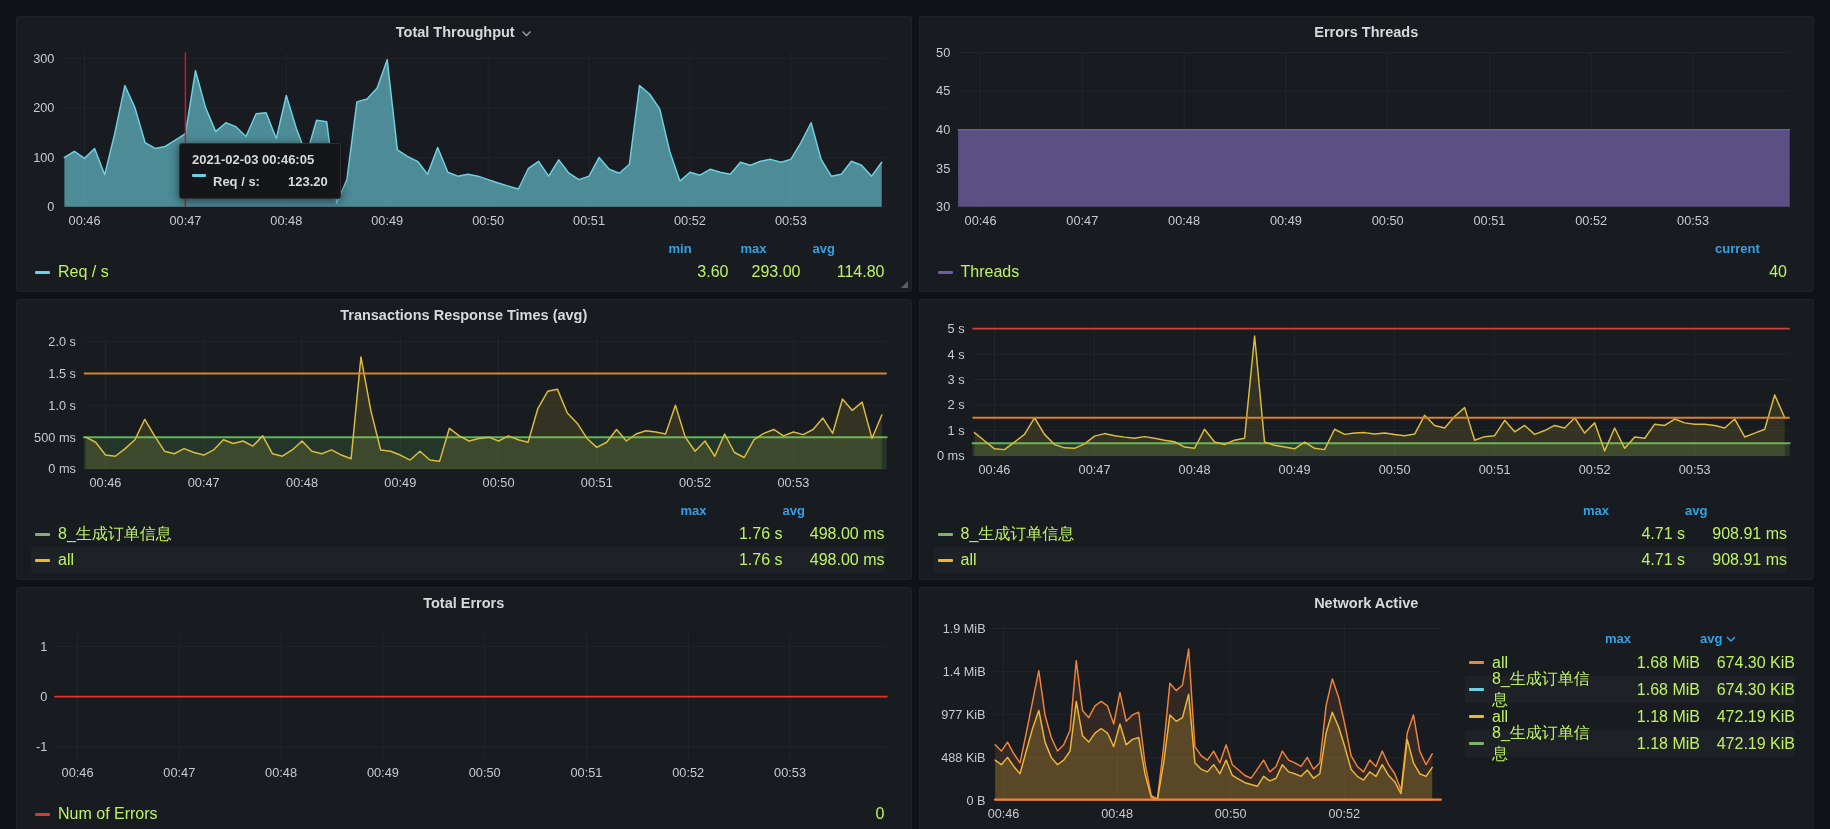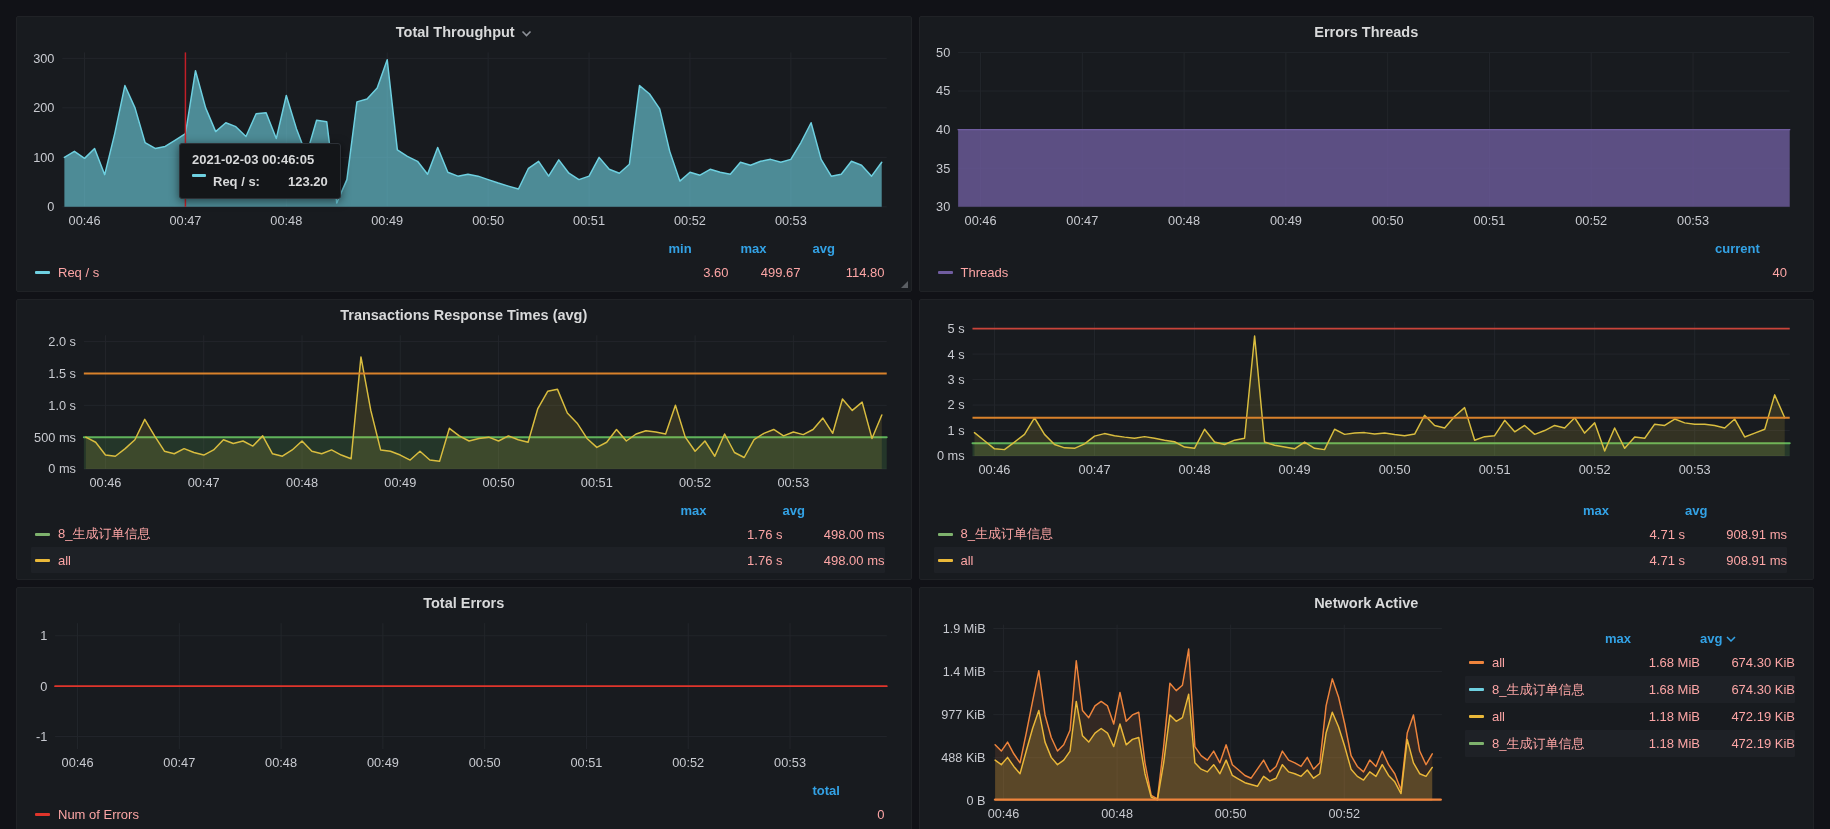--- a/index.html
+++ b/index.html
@@ -17,21 +17,21 @@
   .chart-wrap svg.chart { position:absolute; left:0; top:0; width:100%; height:100%;
     font-family:inherit; }
   .p-body { flex:1; display:flex; min-height:0; }
 
   
   .legend { flex:none; padding:6px 26px 6px 14px; }
   .legend-bottom { }
   .lg-head { display:flex; align-items:center; justify-content:flex-end;
     color:#33a2e5; font-weight:700; font-size:13px; height:21px; }
   .lg-head .lg-col { display:flex; align-items:center; gap:4px; cursor:pointer; }
-  .lg-row { display:flex; align-items:center; height:26px; font-size:13px; color:#fca5a5;
+  .lg-row { display:flex; align-items:center; height:26px; font-size:16px; color:#bef264;
     padding-left:4px; border-radius:1px;justify-content:center; }
   .lg-rows .lg-row:nth-child(even) { background:#1e2126; }
   .lg-series { flex:1; display:flex; align-items:center; gap:8px; min-width:0; cursor:pointer; }
   .lg-dash { width:15px; height:3px; border-radius:1px; flex:none; }
   .lg-col,.lg-val { text-align:right; flex:none; }
   .legend-side { width:348px; flex:none; padding:14px 18px 0 0; }
   .legend-side .lg-row { height:27px; }
 
   
   .tooltip { position:absolute; left:120px; top:100px; background:#141619;
@@ -112,21 +112,21 @@
             <span>avg</span>
           </span>
         </div>
         <div class="lg-rows">
           <div class="lg-row">
             <span class="lg-series">
               <i class="lg-dash" style="background: rgb(110, 208, 224);"></i>
               <span>Req / s</span>
             </span>
             <span class="lg-val" style="width: 72px;">3.60</span>
-            <span class="lg-val" style="width: 72px;">499.67</span>
+            <span class="lg-val" style="width: 72px;">293.00</span>
             <span class="lg-val" style="width: 84px;">114.80</span>
           </div>
         </div>
       </div>
     <div class="resize-corner"></div>
   </section>
 
   <section class="panel">
     <header class="p-head">
       <div class="p-title">
@@ -353,26 +353,20 @@
           <line x1="568.7454100367195" x2="568.7454100367195" y1="8" y2="136" stroke="#23262b" stroke-width="1"></line>
           <text x="568.7454100367195" y="154" text-anchor="middle" fill="#c8cad0" font-size="13">00:51</text>
           <line x1="672.221542227662" x2="672.221542227662" y1="8" y2="136" stroke="#23262b" stroke-width="1"></line>
           <text x="672.221542227662" y="154" text-anchor="middle" fill="#c8cad0" font-size="13">00:52</text>
           <line x1="775.6976744186044" x2="775.6976744186044" y1="8" y2="136" stroke="#23262b" stroke-width="1"></line>
           <text x="775.6976744186044" y="154" text-anchor="middle" fill="#c8cad0" font-size="13">00:53</text>
           <path d="M28.6 72.0L874.0 72.0" fill="none" stroke="#E0352B" stroke-width="2" stroke-linejoin="round" stroke-linecap="round"></path>
         </svg>
     </div>
     <div class="legend legend-bottom">
-        <div class="lg-head">
-          <span style="flex: 1 1 0%;"></span>
-          <span class="lg-col" style="width: 72px;">
-            <span>total</span>
-          </span>
-        </div>
         <div class="lg-rows">
           <div class="lg-row">
             <span class="lg-series">
               <i class="lg-dash" style="background: rgb(224, 53, 43);"></i>
               <span>Num of Errors</span>
             </span>
             <span class="lg-val" style="width: 72px;">0</span>
           </div>
         </div>
       </div>

